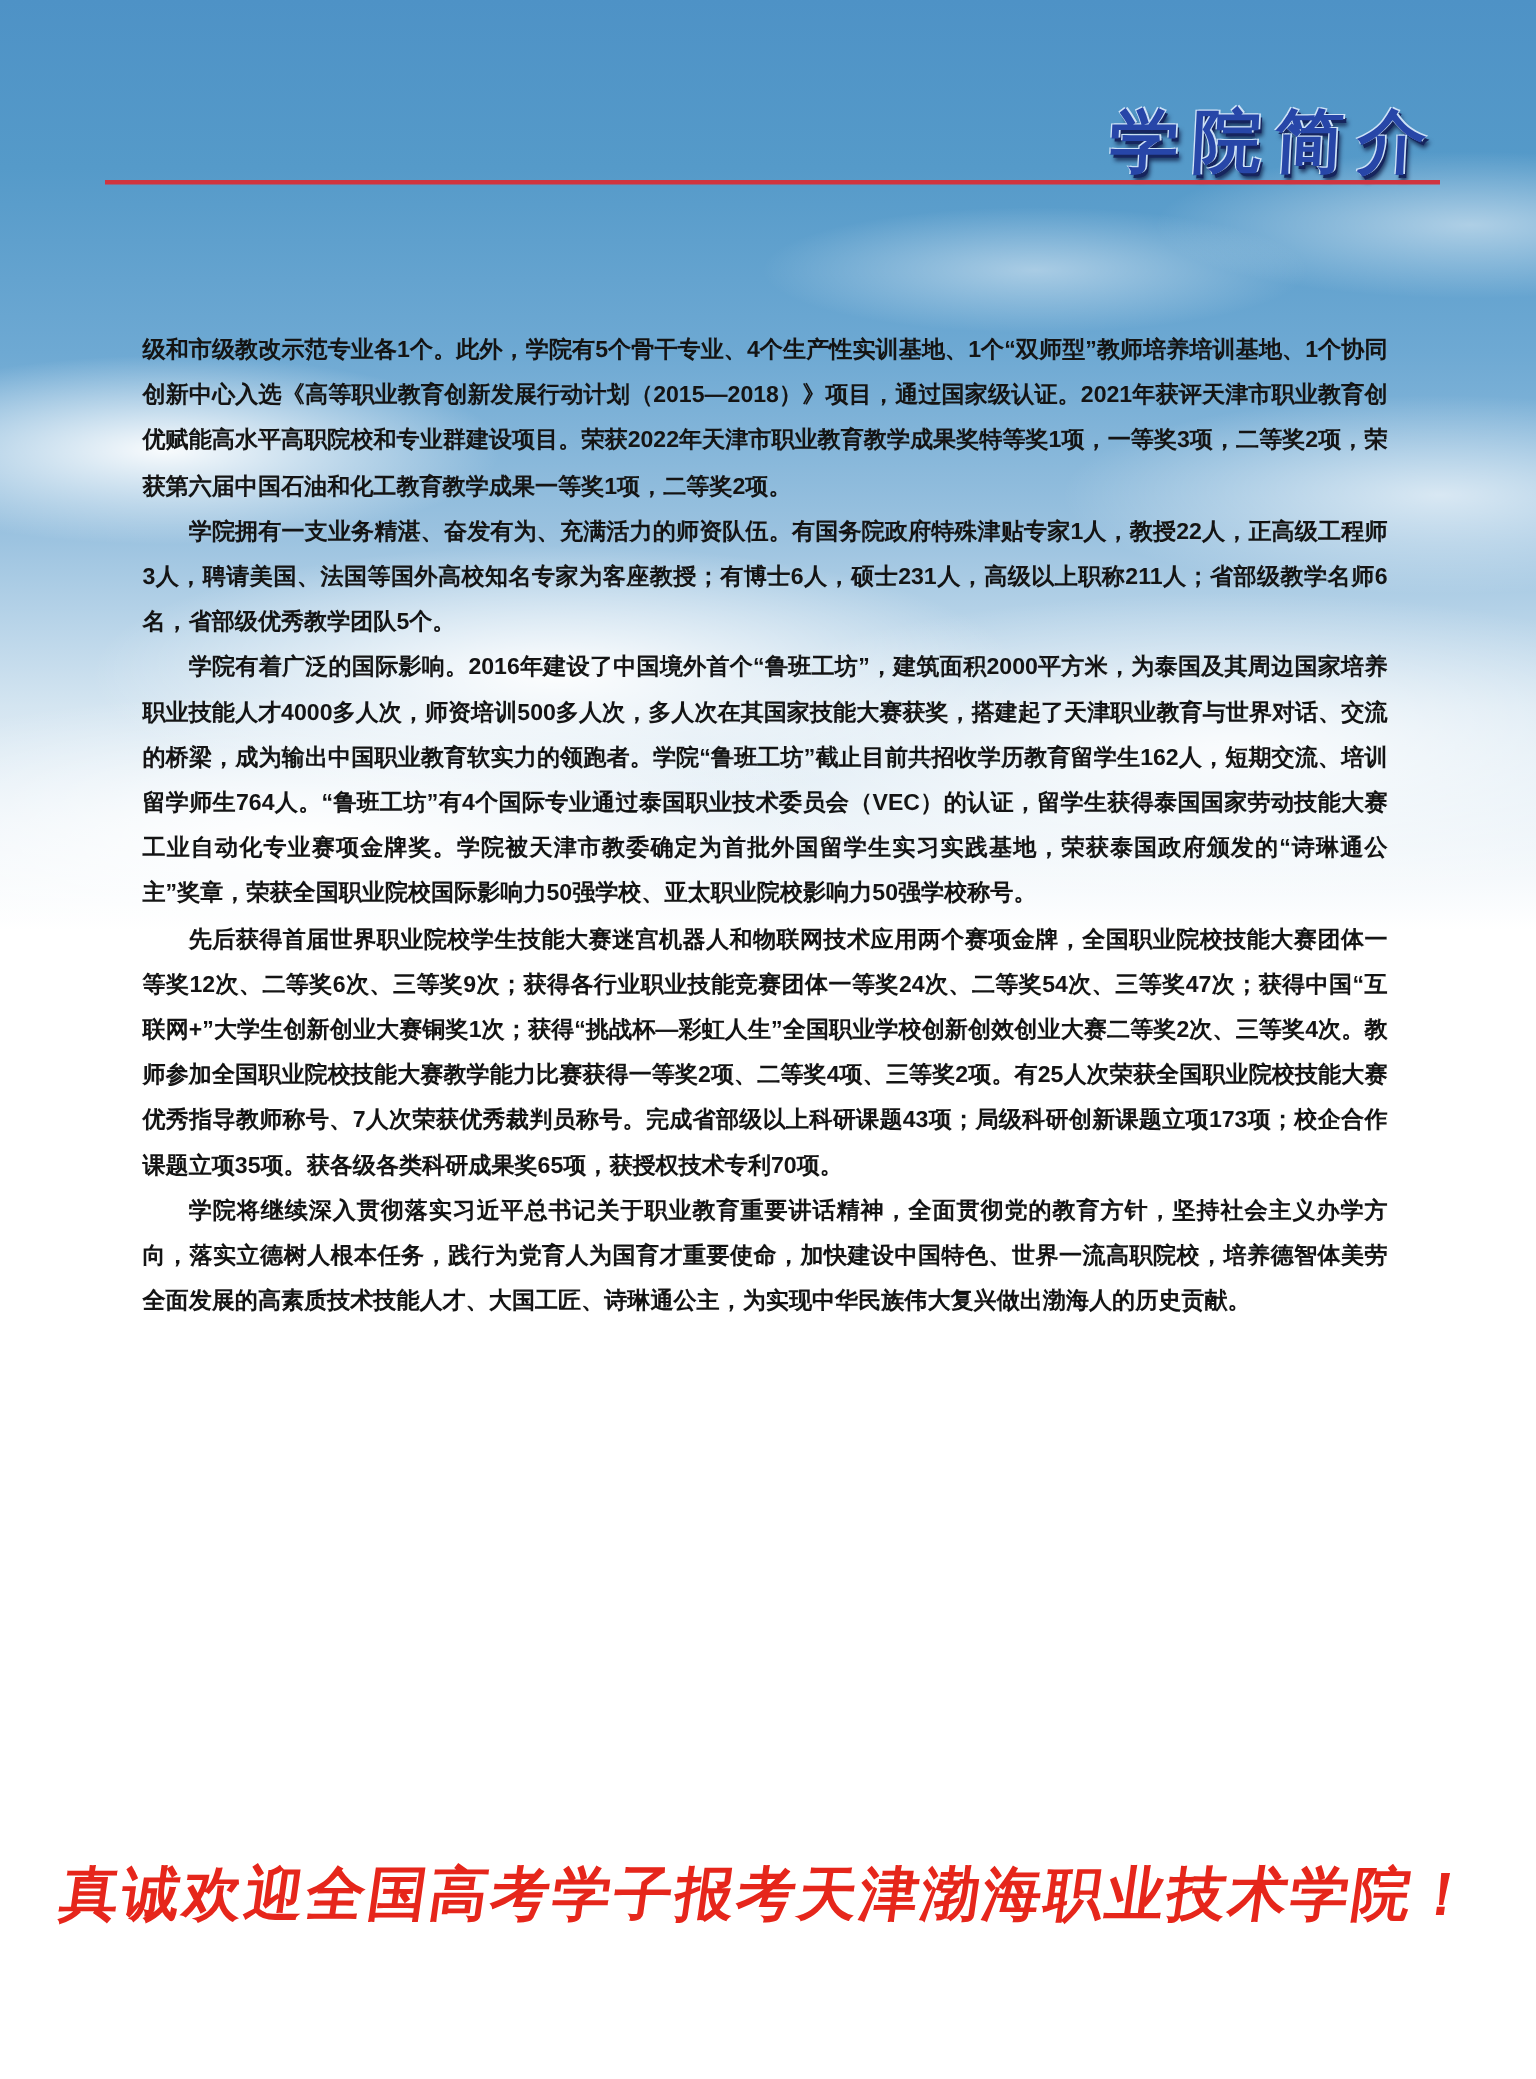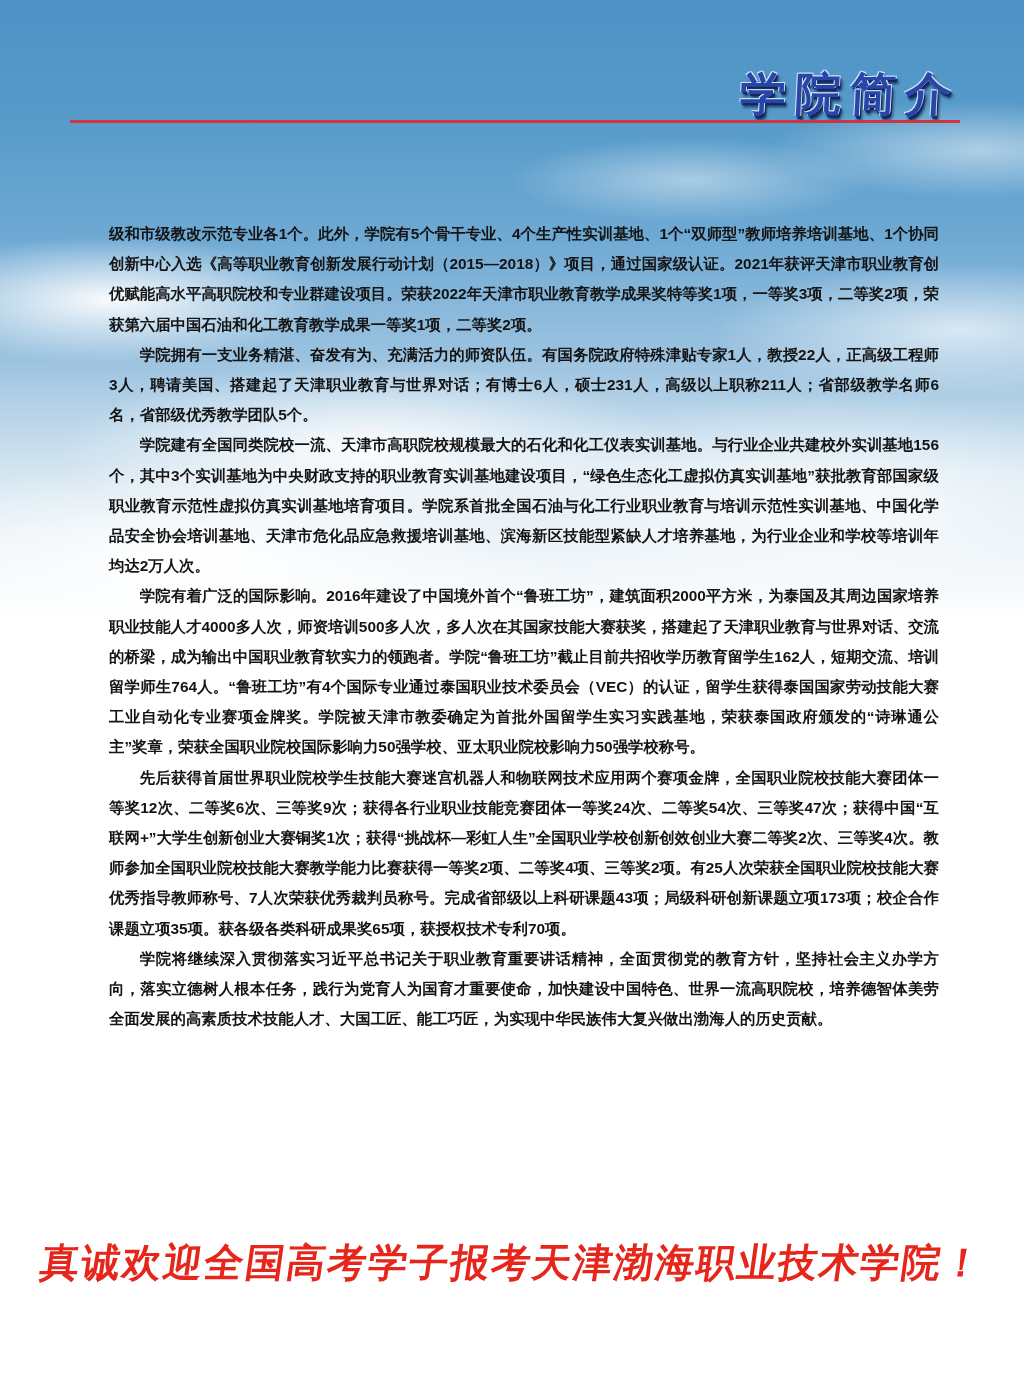--- a/index.html
+++ b/index.html
@@ -50,21 +50,21 @@
   .rule{
     position:absolute;
     top:120px;
     left:70px;
     width:890px;
     height:3px;
     background:#cf3540;
   }
   .content{
     position:absolute;
-    left:109px;
+    left:95px;
     top:219px;
     width:830px;
     font-size:15.4px;
     line-height:30.2px;
     font-weight:600;
     color:#141414;
     text-align:justify;
   }
   .content p{
     margin:0;
@@ -91,21 +91,20 @@
 <body>
 
 <div class="page">
   <div class="sky"></div>
 
   <h1 class="title">学院简介</h1>
   <div class="rule"></div>
 
   <div class="content">
     <p class="first">级和市级教改示范专业各1个。此外，学院有5个骨干专业、4个生产性实训基地、1个“双师型”教师培养培训基地、1个协同创新中心入选《高等职业教育创新发展行动计划（2015—2018）》项目，通过国家级认证。2021年获评天津市职业教育创优赋能高水平高职院校和专业群建设项目。荣获2022年天津市职业教育教学成果奖特等奖1项，一等奖3项，二等奖2项，荣获第六届中国石油和化工教育教学成果一等奖1项，二等奖2项。</p>
-    <p>学院拥有一支业务精湛、奋发有为、充满活力的师资队伍。有国务院政府特殊津贴专家1人，教授22人，正高级工程师3人，聘请美国、搭建起了天津职业教育与世界对话；有博士6人，硕士231人，高级以上职称211人；省部级教学名师6名，省部级优秀教学团队5个。</p>
-    <p>学院建有全国同类院校一流、天津市高职院校规模最大的石化和化工仪表实训基地。与行业企业共建校外实训基地156个，其中3个实训基地为中央财政支持的职业教育实训基地建设项目，“绿色生态化工虚拟仿真实训基地”获批教育部国家级职业教育示范性虚拟仿真实训基地培育项目。学院系首批全国石油与化工行业职业教育与培训示范性实训基地、中国化学品安全协会培训基地、天津市危化品应急救援培训基地、滨海新区技能型紧缺人才培养基地，为行业企业和学校等培训年均达2万人次。</p>
+    <p>学院拥有一支业务精湛、奋发有为、充满活力的师资队伍。有国务院政府特殊津贴专家1人，教授22人，正高级工程师3人，聘请美国、法国等国外高校知名专家为客座教授；有博士6人，硕士231人，高级以上职称211人；省部级教学名师6名，省部级优秀教学团队5个。</p>
     <p>学院有着广泛的国际影响。2016年建设了中国境外首个“鲁班工坊”，建筑面积2000平方米，为泰国及其周边国家培养职业技能人才4000多人次，师资培训500多人次，多人次在其国家技能大赛获奖，搭建起了天津职业教育与世界对话、交流的桥梁，成为输出中国职业教育软实力的领跑者。学院“鲁班工坊”截止目前共招收学历教育留学生162人，短期交流、培训留学师生764人。“鲁班工坊”有4个国际专业通过泰国职业技术委员会（VEC）的认证，留学生获得泰国国家劳动技能大赛工业自动化专业赛项金牌奖。学院被天津市教委确定为首批外国留学生实习实践基地，荣获泰国政府颁发的“诗琳通公主”奖章，荣获全国职业院校国际影响力50强学校、亚太职业院校影响力50强学校称号。</p>
     <p>先后获得首届世界职业院校学生技能大赛迷宫机器人和物联网技术应用两个赛项金牌，全国职业院校技能大赛团体一等奖12次、二等奖6次、三等奖9次；获得各行业职业技能竞赛团体一等奖24次、二等奖54次、三等奖47次；获得中国“互联网+”大学生创新创业大赛铜奖1次；获得“挑战杯—彩虹人生”全国职业学校创新创效创业大赛二等奖2次、三等奖4次。教师参加全国职业院校技能大赛教学能力比赛获得一等奖2项、二等奖4项、三等奖2项。有25人次荣获全国职业院校技能大赛优秀指导教师称号、7人次荣获优秀裁判员称号。完成省部级以上科研课题43项；局级科研创新课题立项173项；校企合作课题立项35项。获各级各类科研成果奖65项，获授权技术专利70项。</p>
-    <p>学院将继续深入贯彻落实习近平总书记关于职业教育重要讲话精神，全面贯彻党的教育方针，坚持社会主义办学方向，落实立德树人根本任务，践行为党育人为国育才重要使命，加快建设中国特色、世界一流高职院校，培养德智体美劳全面发展的高素质技术技能人才、大国工匠、能工巧匠，为实现中华民族伟大复兴做出渤海人的历史贡献。</p>
+    <p>学院将继续深入贯彻落实习近平总书记关于职业教育重要讲话精神，全面贯彻党的教育方针，坚持社会主义办学方向，落实立德树人根本任务，践行为党育人为国育才重要使命，加快建设中国特色、世界一流高职院校，培养德智体美劳全面发展的高素质技术技能人才、大国工匠、诗琳通公主，为实现中华民族伟大复兴做出渤海人的历史贡献。</p>
   </div>
 
   <div class="slogan">真诚欢迎全国高考学子报考天津渤海职业技术学院！</div>
 </div>
 
 </body></html>

